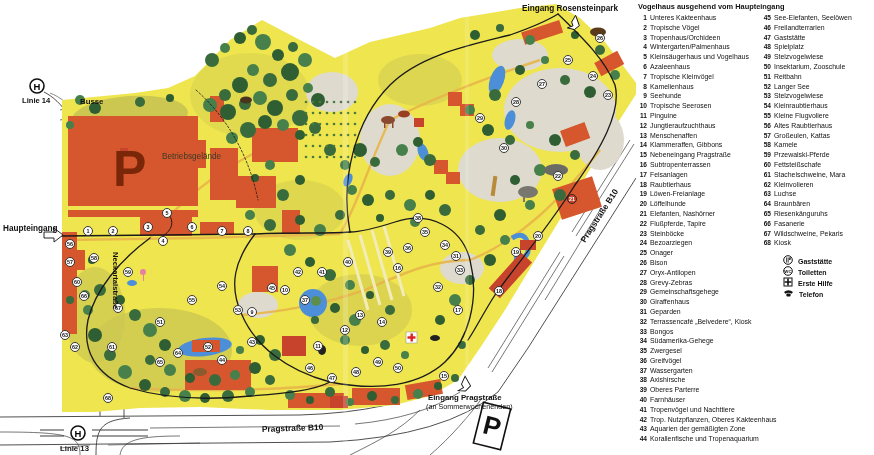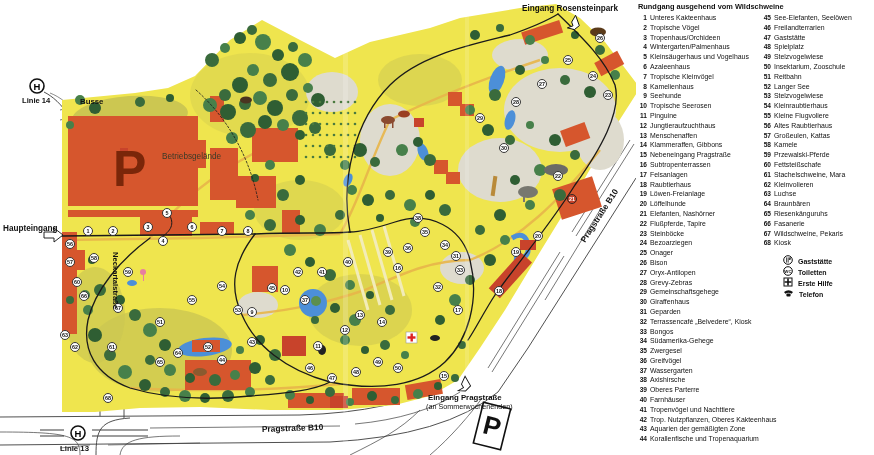--- a/index.html
+++ b/index.html
@@ -549,21 +549,21 @@
       <text x="60" y="451" font-size="7.8" font-weight="bold">Linie 13</text>
       <text transform="translate(262,432) rotate(-2)" font-size="8.4" font-weight="bold">Pragstraße B10</text>
       <text transform="translate(585,243) rotate(-57)" font-size="8.4" font-weight="bold">Pragstraße B10</text>
       <text x="428" y="400" font-size="7.8" font-weight="bold">Eingang Pragstraße</text>
       <text x="426" y="409" font-size="7.2">(an Sommerwochenenden)</text>
     </g>
   </svg>
   </div>
 
   <div id="legend">
-    <div id="legend-title">Rundgang ausgehend vom Wildschweine</div>
+    <div id="legend-title">Vogelhaus ausgehend vom Haupteingang</div>
     <div id="legend-col1" class="legcol">
         <div class="legrow"><span class="legnum">1</span><span>Unteres Kakteenhaus</span></div>
         <div class="legrow"><span class="legnum">2</span><span>Tropische Vögel</span></div>
         <div class="legrow"><span class="legnum">3</span><span>Tropenhaus/Orchideen</span></div>
         <div class="legrow"><span class="legnum">4</span><span>Wintergarten/Palmenhaus</span></div>
         <div class="legrow"><span class="legnum">5</span><span>Kleinsäugerhaus und Vogelhaus</span></div>
         <div class="legrow"><span class="legnum">6</span><span>Azaleenhaus</span></div>
         <div class="legrow"><span class="legnum">7</span><span>Tropische Kleinvögel</span></div>
         <div class="legrow"><span class="legnum">8</span><span>Kamelienhaus</span></div>
         <div class="legrow"><span class="legnum">9</span><span>Seehunde</span></div>

